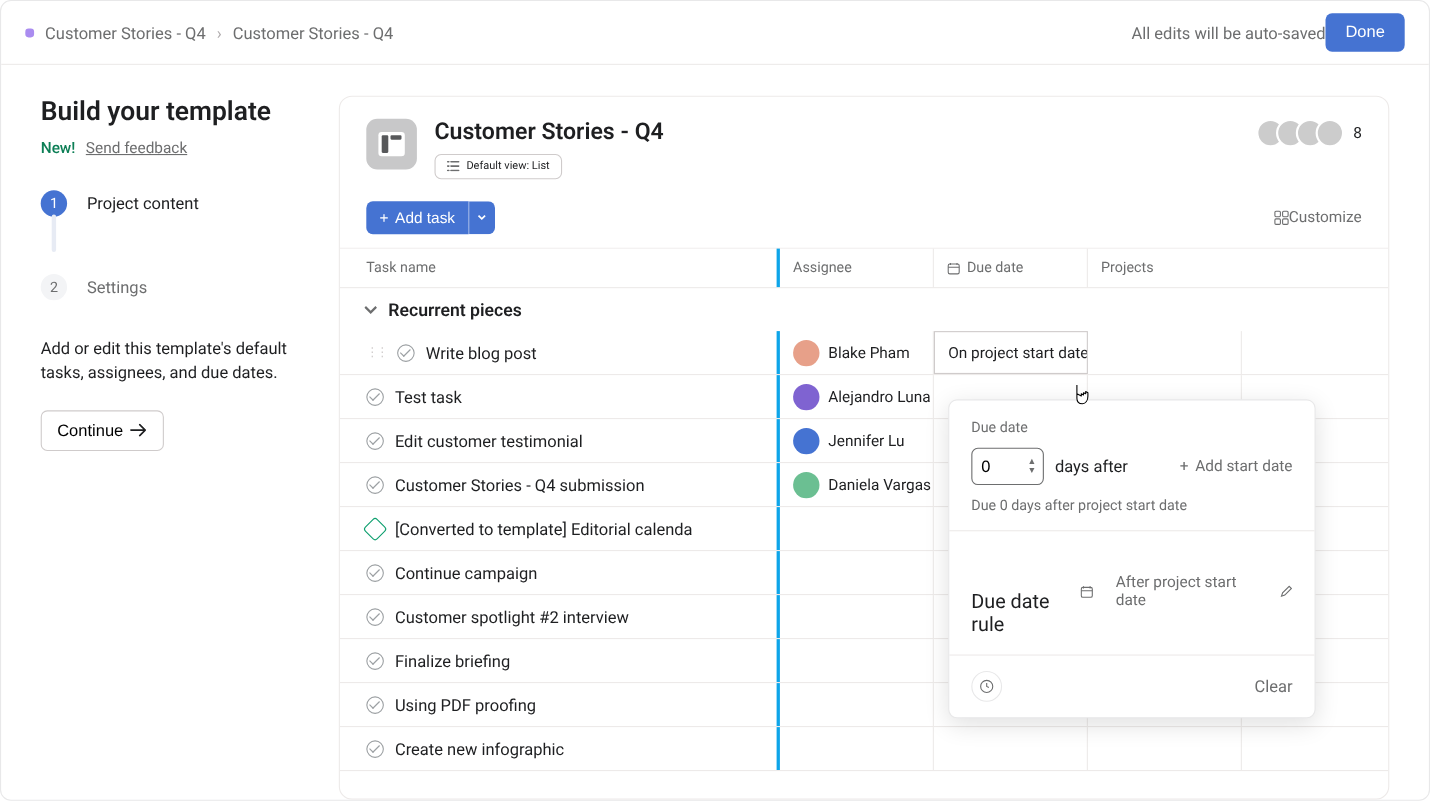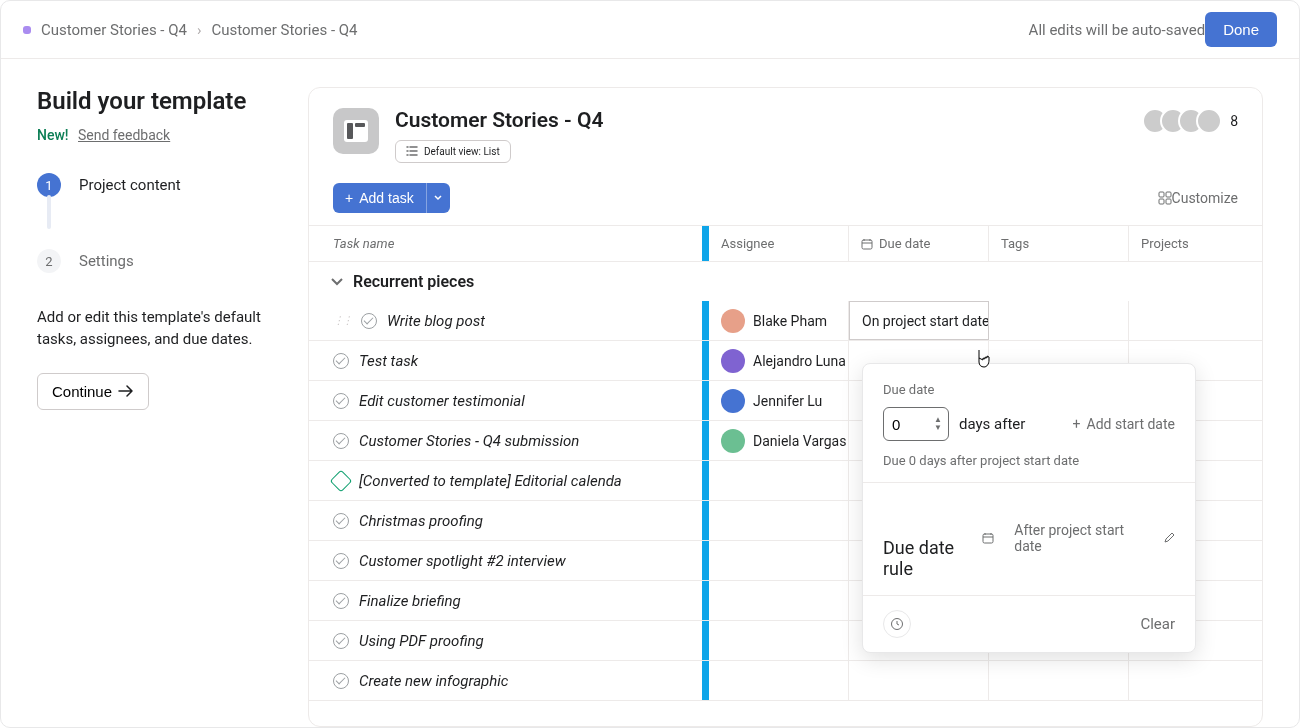--- a/index.html
+++ b/index.html
@@ -159,21 +159,21 @@
     border-top: 1px solid #edeae9;
     border-bottom: 1px solid #edeae9;
     color: #6d6e6f; font-size: 13px;
   }
   .th, .td {
     padding: 10px 12px;
     border-right: 1px solid #edeae9;
     display: flex; align-items: center; gap: 6px;
     overflow: hidden; white-space: nowrap;
   }
-  .th:first-child, .td:first-child { padding-left: 24px; border-right: 7px solid #0ea5e9; font-style: italic;}
+  .th:first-child, .td:first-child { padding-left: 24px; border-right: 3px solid #0ea5e9;}
   .section-row {
     padding: 10px 22px; display: flex; align-items: center; gap: 10px;
     font-weight: 600; font-size: 16px;
   }
   .trow { border-bottom: 1px solid #edeae9; font-size: 15px; height: 40px;}
   .td:first-child { gap: 10px; }
   .drag { color:#cfcbcb; font-size:11px; letter-spacing:-2px; display:none;}
   .trow.hover .drag { display:inline;}
   .check {
     width: 16px; height: 16px; border: 1.5px solid #9ca0a3; border-radius: 50%;
@@ -345,21 +345,20 @@
           <div class="th">Assignee</div>
           <div class="th">
             <span>
               <svg width="12" height="12">
                   <rect x="1" y="2" width="10" height="9" rx="1.5" stroke="#6d6e6f" fill="none"></rect>
                   <path d="M3 1v2M9 1v2M1 5h10" stroke="#6d6e6f"></path>
                 </svg>
             </span>
             <span>Due date</span>
           </div>
-          <div class="th">Tags</div>
           <div class="th" style="border-right:none">Projects</div>
         </div>
 
         <div class="section-row">
           <span>
             <svg width="12" height="10">
                 <path d="M1 2l5 5 5-5" stroke="#6d6e6f" stroke-width="2" fill="none"></path>
               </svg>
           </span>
           <span>Recurrent pieces</span>
@@ -435,21 +434,21 @@
                 <span>[Converted to template] Editorial calenda</span>
               </div>
               <div class="td"></div>
               <div class="td"></div>
               <div class="td"></div>
               <div class="td" style="border-right: none;"></div>
             </div>
             <div class="trow">
               <div class="td">
                 <span class="check"></span>
-                <span>Christmas proofing</span>
+                <span>Continue campaign</span>
               </div>
               <div class="td"></div>
               <div class="td"></div>
               <div class="td"></div>
               <div class="td" style="border-right: none;"></div>
             </div>
             <div class="trow">
               <div class="td">
                 <span class="check"></span>
                 <span>Customer spotlight #2 interview</span>

